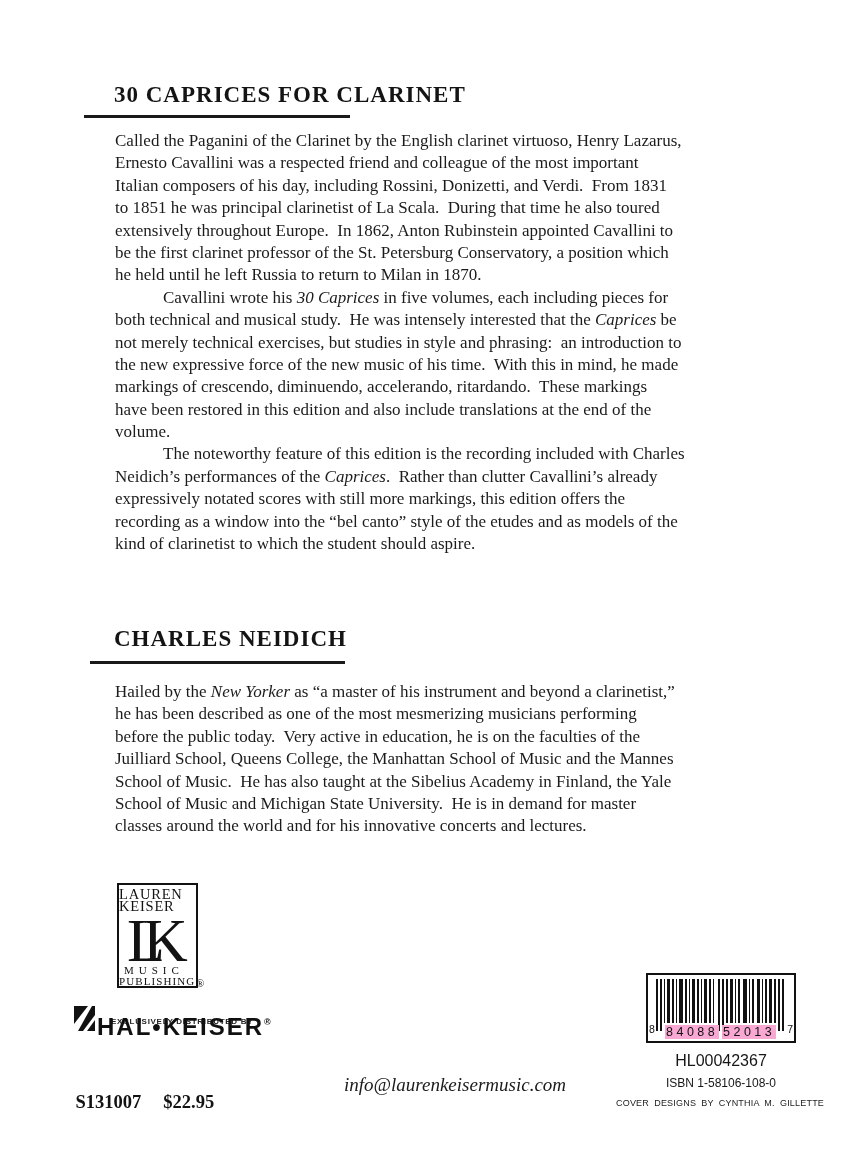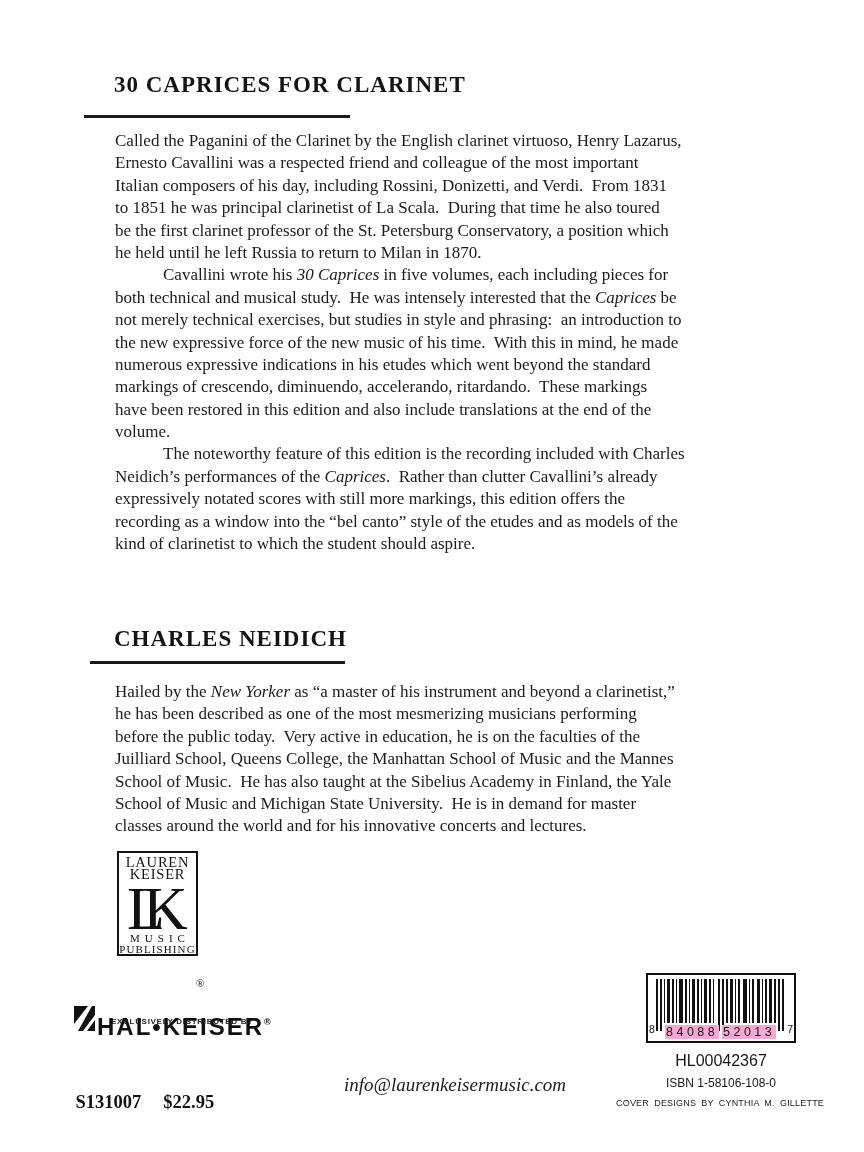--- a/index.html
+++ b/index.html
@@ -6,36 +6,36 @@
   .page {
     position:relative; width:864px; height:1152px; margin:0 auto;
     background:#ffffff; overflow:hidden;
     font-family:"Liberation Serif", serif; color:#1b1b1b;
   }
   .heading {
     position:absolute; left:114px;
     font-size:23px; font-weight:bold; letter-spacing:1px; color:#141414;
     white-space:pre;
   }
-  #heading1 { top:72px; }
+  #heading1 { top:82px; }
   #heading2 { top:626px; }
   .rule { position:absolute; height:3px; background:#1a1a1a; }
   #rule1 { left:84px; top:115px; width:266px; }
   #rule2 { left:90px; top:661px; width:255px; }
   .body-block { position:absolute; left:115px; width:640px; font-size:17px; }
   #body1 { top:130px; }
   #body2 { top:681px; }
   .line { white-space:pre; height:22.4px; line-height:22.4px; }
   .i { font-style:italic; }
   .para.indent-first .line:first-child { padding-left:48px; }
 
   
   #lk-box {
-    position:absolute; left:117px; top:851px; width:77px; height:101px;
-    border:2.5px solid #121212; text-align:center; background:#fff;
+    position:absolute; left:117px; top:883px; width:77px; height:101px;
+    border:2.5px solid #121212; text-align:left; background:#fff;
   }
   .lk-name { font-size:14.5px; line-height:11.8px; letter-spacing:0.8px; color:#121212; }
   .lk-name.first { margin-top:4px; }
   .lk-mono { position:relative; height:52px; color:#121212; }
   .lk-mono span { position:absolute; font-size:62px; line-height:58px; top:-2px; }
   .lk-l { left:8px; }
   .lk-k { left:24px; }
   .lk-music { font-size:11px; letter-spacing:5px; text-indent:5px; line-height:11px; color:#121212; }
   .lk-pub { font-size:11px; letter-spacing:1.1px; line-height:11px; color:#121212; }
   #lk-reg { position:absolute; left:196px; top:977px; font-size:11px; color:#121212; }
@@ -94,29 +94,29 @@
 <div class="page">
 
   <div class="heading" id="heading1">30 CAPRICES FOR CLARINET</div>
   <div class="rule" id="rule1"></div>
   <div class="body-block" id="body1">
       <div class="para">
         <div class="line"><span>Called the Paganini of the Clarinet by the English clarinet virtuoso, Henry Lazarus,</span></div>
         <div class="line"><span>Ernesto Cavallini was a respected friend and colleague of the most important</span></div>
         <div class="line"><span>Italian composers of his day, including Rossini, Donizetti, and Verdi.  From 1831</span></div>
         <div class="line"><span>to 1851 he was principal clarinetist of La Scala.  During that time he also toured</span></div>
+        <div class="line"><span>extensively throughout Europe.  In 1862, Anton Rubinstein appointed Cavallini to</span></div>
         <div class="line"><span>be the first clarinet professor of the St. Petersburg Conservatory, a position which</span></div>
         <div class="line"><span>he held until he left Russia to return to Milan in 1870.</span></div>
       </div>
       <div class="para indent-first">
         <div class="line"><span>Cavallini wrote his </span><span class="i">30 Caprices</span><span> in five volumes, each including pieces for</span></div>
         <div class="line"><span>both technical and musical study.  He was intensely interested that the </span><span class="i">Caprices</span><span> be</span></div>
         <div class="line"><span>not merely technical exercises, but studies in style and phrasing:  an introduction to</span></div>
         <div class="line"><span>the new expressive force of the new music of his time.  With this in mind, he made</span></div>
-        <div class="line"><span>numerous expressive indications in his etudes which went beyond the standard</span></div>
         <div class="line"><span>markings of crescendo, diminuendo, accelerando, ritardando.  These markings</span></div>
         <div class="line"><span>have been restored in this edition and also include translations at the end of the</span></div>
         <div class="line"><span>volume.</span></div>
       </div>
       <div class="para indent-first">
         <div class="line"><span>The noteworthy feature of this edition is the recording included with Charles</span></div>
         <div class="line"><span>Neidich’s performances of the </span><span class="i">Caprices</span><span>.  Rather than clutter Cavallini’s already</span></div>
         <div class="line"><span>expressively notated scores with still more markings, this edition offers the</span></div>
         <div class="line"><span>recording as a window into the “bel canto” style of the etudes and as models of the</span></div>
         <div class="line"><span>kind of clarinetist to which the student should aspire.</span></div>

